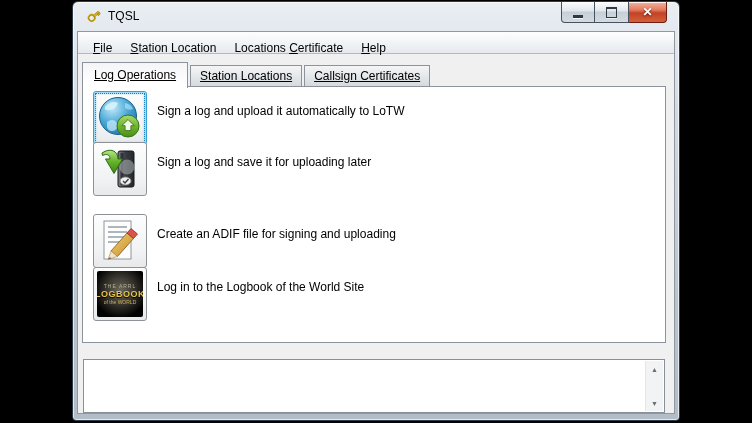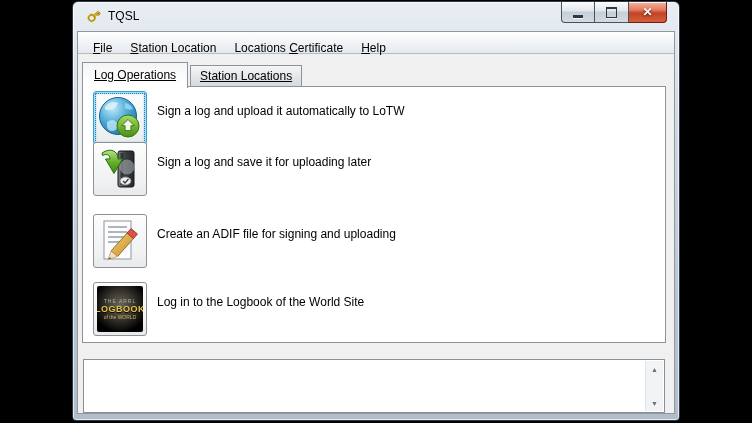--- a/index.html
+++ b/index.html
@@ -69,21 +69,21 @@
     background:linear-gradient(180deg,#f4f5f6 0%,#ffffff 85%);
   }
 
   .panel{
     position:absolute;left:4px;top:54px;width:582px;height:255px;
     background:#fff;border:1px solid #8c939c;z-index:1;
   }
 
   
   .action{position:absolute;left:10px;height:60px;}
-  .a1{top:4px;} .a2{top:55px;} .a3{top:127px;} .a4{top:195px;text-align:center;}
+  .a1{top:4px;} .a2{top:55px;} .a3{top:127px;} .a4{top:180px;text-align:center;}
   .action-btn{
     box-sizing:border-box;width:54px;height:54px;border:1px solid #8e9296;border-radius:3px;
     background:linear-gradient(180deg,#fdfdfd 0%,#f0f2f3 70%,#e7e9ea 100%);
     display:flex;align-items:center;justify-content:center;cursor:default;
   }
   .action-btn.focused{
     border-color:#35a0d5;
     box-shadow:inset 0 0 2px 2px #9ddaf3;
     outline:1px dotted #1d7fb0;outline-offset:-3px;
   }
@@ -156,20 +156,21 @@
     <div class="menubar">
       <span class="menu-item"><span></span><span class="accel">F</span><span>ile</span></span>
       <span class="menu-item"><span></span><span class="accel">S</span><span>tation Location</span></span>
       <span class="menu-item"><span>Locations </span><span class="accel">C</span><span>ertificate</span></span>
       <span class="menu-item"><span></span><span class="accel">H</span><span>elp</span></span>
     </div>
 
     <div class="tabrow">
       <div class="tab active">Log Operations</div>
       <div class="tab">Station Locations</div>
+      <div class="tab">Callsign Certificates</div>
     </div>
 
     <div class="panel">
 
       <div class="action a1">
         <div class="action-btn focused">
           <svg width="46" height="46" viewBox="0 0 46 46">
             <defs>
               <radialGradient id="gBlue" cx="35%" cy="28%" r="85%">
                 <stop offset="0" stop-color="#c2eaf8"></stop>

